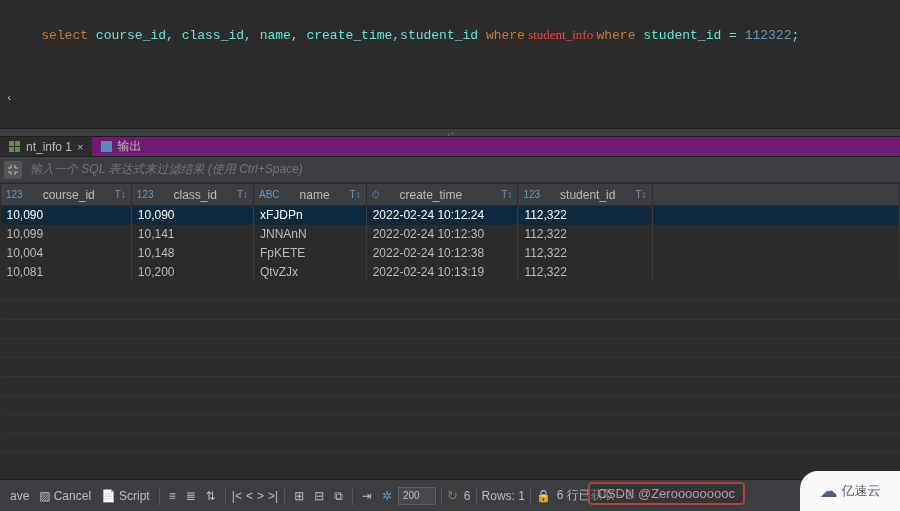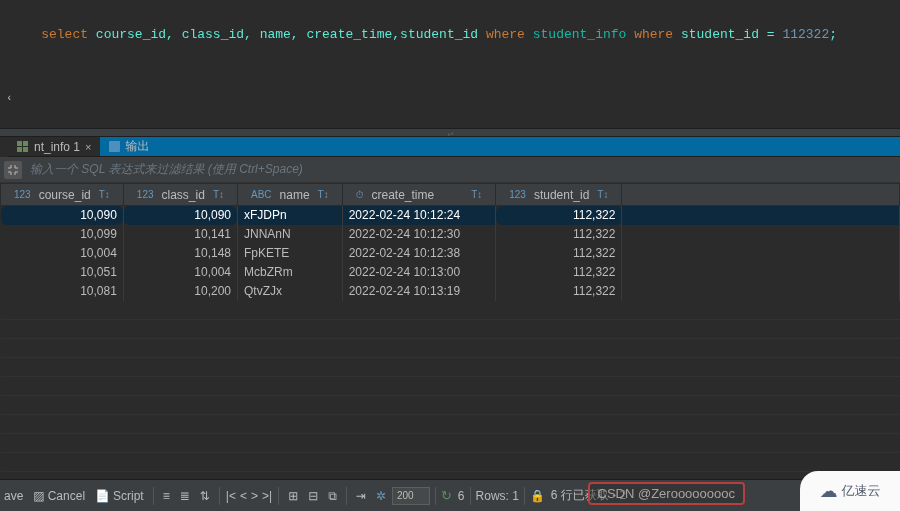--- a/index.html
+++ b/index.html
@@ -1,48 +1,48 @@
 <!DOCTYPE html>
 <html><head>
 <meta charset="utf-8">
 <style>
   * { margin:0; padding:0; box-sizing:border-box; }
   body { width:900px; height:511px; background:#2b2b2b; font-family:Consolas,'Courier New',monospace; font-size:12px; color:#a9b7c6; overflow:hidden; position:relative; }
   .editor { position:absolute; top:0; left:0; right:0; height:122px; background:#2b2b2b; padding:8px 10px 0 10px; line-height:1.4; }
   .editor .line { white-space:pre; font-size:13px; }
   .kw { color:#cc7832;margin-top:8px; }
   .col { color:#5eead4; }
-  .tbl { color:#14b8a6; }
+  .tbl { color:#ef4444;font-family:Liberation Serif, serif; }
   .num { color:#6897bb; }
   .segrip { position:absolute; bottom:16px; left:6px; color:#bbb; font-size:11px; }
   .splitter { position:absolute; top:128px; left:0; right:0; height:9px; background:#3c3f41; border-top:1px solid #1e1e1e; border-bottom:1px solid #1e1e1e; }
   .splitter .grip { position:absolute; left:50%; top:1px; transform:translateX(-50%); font-size:7px; color:#5a5f63; letter-spacing:-1px;}
-  .tabs { position:absolute; top:137px; left:8px; right:0; height:20px; background:#0369a1; border-bottom:1px solid #1e1e1e; display:flex; align-items:center; font-family:sans-serif; font-size:12px; }
+  .tabs { position:absolute; top:137px; left:0; right:0; height:20px; background:#701a75; border-bottom:1px solid #1e1e1e; display:flex; align-items:center; font-family:sans-serif; font-size:12px; }
   .tab { display:flex; align-items:center; gap:5px; height:100%; padding:0 9px; color:#bbb; }
   .tab.active { background:#2b2b2b; }
   .tab-close { color:#aaa; font-size:11px; }
   .tab-icon { width:12px; height:12px; display:inline-block; }
   .icon-grid { display:grid; grid-template-columns:repeat(2,5px); grid-template-rows:repeat(2,5px); gap:1px; }
   .icon-grid span { background:#6a8759; }
   .icon-output { width:11px; height:11px; background:#4e8fbd; border-radius:1px; }
   .filterbar { position:absolute; top:157px; left:0; right:0; height:26px; background:#3c3f41; display:flex; align-items:center; font-family:sans-serif; border-bottom:1px solid #333; }
   .sql-preview { color:#6a7680; font-size:12px; padding:0 6px; white-space:nowrap; overflow:hidden; }
   .expand-icon { width:18px; height:18px; background:#555; border-radius:2px; display:flex; align-items:center; justify-content:center; margin:0 4px; }
   .filter-input { flex:1; color:#6a7680; font-style:italic; font-size:12px; padding:0 4px; }
   .grid { position:absolute; top:183px; left:0; right:0; bottom:32px; background:#2b2b2b; overflow:hidden; font-family:sans-serif; }
   table { border-collapse:collapse; width:100%; }
   th { background:#3c3f41; color:#bbbbbb; font-weight:normal; height:22px; border:1px solid #2b2b2b; text-align:left; padding:0; }
-  th .th-in { display:flex; align-items:center; height:100%; padding:0 13px; gap:8px; }
+  th .th-in { display:flex; align-items:center; height:100%; padding:0 5px; gap:20px; }
   .col-type { color:#6897bb; font-size:10px; }
   .sort-icon { margin-left:auto; color:#6897bb; font-size:10px; }
   td { font-size:12px; color:#bbbbbb; height:19px; padding:0 6px; border-right:1px solid #3a3a3a; }
-  td.num-cell { text-align:right;border-radius:6px; }
+  td.num-cell { text-align:left;border-radius:6px; }
   tr.selected td { background:#0d293e; color:#fff; }
   tr.empty td { height:19px; border:none; border-bottom:1px solid #323232; }
-  .statusbar { position:absolute; bottom:0; left:0; right:0; height:32px; background:#3c3f41; border-top:1px solid #1e1e1e; display:flex; align-items:center; font-family:sans-serif; font-size:12px; color:#bbb; gap:2px; padding:0 0; }
+  .statusbar { position:absolute; bottom:0; left:0; right:0; height:32px; background:#3c3f41; border-top:1px solid #1e1e1e; display:flex; align-items:center; font-family:sans-serif; font-size:12px; color:#bbb; gap:2px; padding:0 6px; }
   .sb-btn { padding:2px 4px; display:flex; align-items:center; gap:3px; }
   .sb-sep { width:1px; height:18px; background:#555; margin:0 3px; }
   .sb-input { width:38px; height:18px; background:#45494a; border:1px solid #5e5e5e; color:#bbb; padding:0 4px; font-size:10px; }
   .sb-refresh { color:#549159; font-size:13px; }
   .watermark { position:absolute; right:155px; bottom:6px; border:2px solid #b54040; border-radius:4px; padding:2px 8px; color:#aaa2a2; font-family:sans-serif; font-size:13px; background:rgba(40,40,40,0.4); }
   .brand { position:absolute; right:0; bottom:0; width:100px; height:40px; background:#fafafa; border-top-left-radius:18px; display:flex; align-items:center; justify-content:center; color:#515a6e; font-family:sans-serif; font-size:13px; gap:4px; }
   .cloud { font-size:18px; color:#50607a; }
   .nav-arrows { display:flex; gap:2px; align-items:center; }
   .nav-arrows span { font-size:12px; padding:0 1px; }
 </style>
@@ -149,28 +149,20 @@
         </tr>
         <tr>
           <td class="num-cell">10,004</td>
           <td class="num-cell">10,148</td>
           <td>FpKETE</td>
           <td>2022-02-24 10:12:38</td>
           <td class="num-cell">112,322</td>
           <td></td>
         </tr>
         <tr>
-          <td class="num-cell">10,051</td>
-          <td class="num-cell">10,004</td>
-          <td>McbZRm</td>
-          <td>2022-02-24 10:13:00</td>
-          <td class="num-cell">112,322</td>
-          <td></td>
-        </tr>
-        <tr>
           <td class="num-cell">10,081</td>
           <td class="num-cell">10,200</td>
           <td>QtvZJx</td>
           <td>2022-02-24 10:13:19</td>
           <td class="num-cell">112,322</td>
           <td></td>
         </tr>
         <tr class="empty">
           <td colspan="6"></td>
         </tr>

